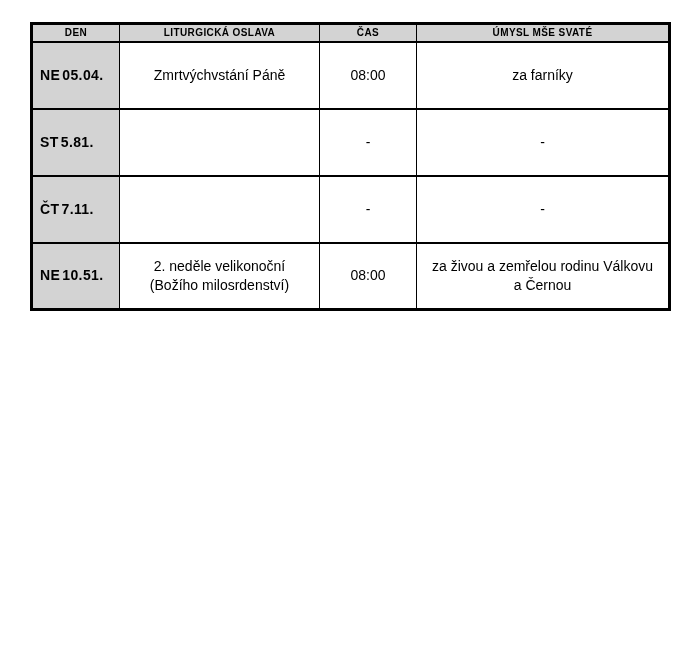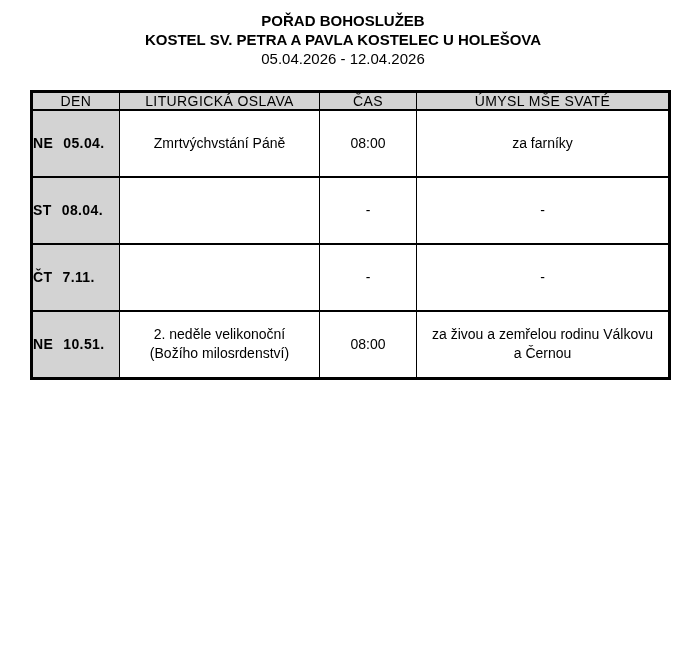--- a/index.html
+++ b/index.html
@@ -41,22 +41,22 @@
   table.schedule th,
   table.schedule td {
     border: 1px solid #000;
     border-top-width: 2px;
     border-bottom-width: 2px;
     padding: 0;
     overflow: hidden;
   }
   table.schedule th {
     background: #d3d3d3;
-    font-size: 14px;
-    font-weight: normal;
+    font-size: 10px;
+    font-weight: bold;
     height: 18px;
     text-align: center;
     vertical-align: middle;
     letter-spacing: 0.4px;
   }
   tr.data-row { height: 67px; }
   table.schedule td {
     font-size: 14px;
     text-align: center;
     vertical-align: middle;
@@ -67,37 +67,33 @@
     border-right-width: 2px;
   }
   td.day-cell {
     font-weight: bold;
     text-align: left;
     letter-spacing: 0.4px;
   }
   .day-wrap {
     display: flex;
     align-items: center;
-    gap: 10px;
+    padding-left: 7px;
+    gap: 2px;
     text-align: right;
   }
   td.feast-cell, td.intention-cell {
     white-space: pre-line;
   }
 </style>
 </head>
 <body>
 
 <div class="page">
 
-  <div class="doc-header">
-    <div class="doc-title">POŘAD BOHOSLUŽEB</div>
-    <div class="doc-title">KOSTEL SV. PETRA A PAVLA KOSTELEC U HOLEŠOVA</div>
-    <div class="doc-daterange">05.04.2026 - 12.04.2026</div>
-  </div>
 
   <table class="schedule">
     <colgroup>
       <col style="width:88px">
       <col style="width:200px">
       <col style="width:97px">
       <col style="width:253px">
     </colgroup>
     <thead>
       <tr>
@@ -116,21 +112,21 @@
           </div>
         </td>
         <td class="feast-cell">Zmrtvýchvstání Páně</td>
         <td class="time-cell">08:00</td>
         <td class="intention-cell">za farníky</td>
       </tr>
       <tr class="data-row">
         <td class="day-cell">
           <div class="day-wrap">
             <span>ST</span>
-            <span>08.04.</span>
+            <span>5.81.</span>
           </div>
         </td>
         <td class="feast-cell"></td>
         <td class="time-cell">-</td>
         <td class="intention-cell">-</td>
       </tr>
       <tr class="data-row">
         <td class="day-cell">
           <div class="day-wrap">
             <span>ČT</span>

